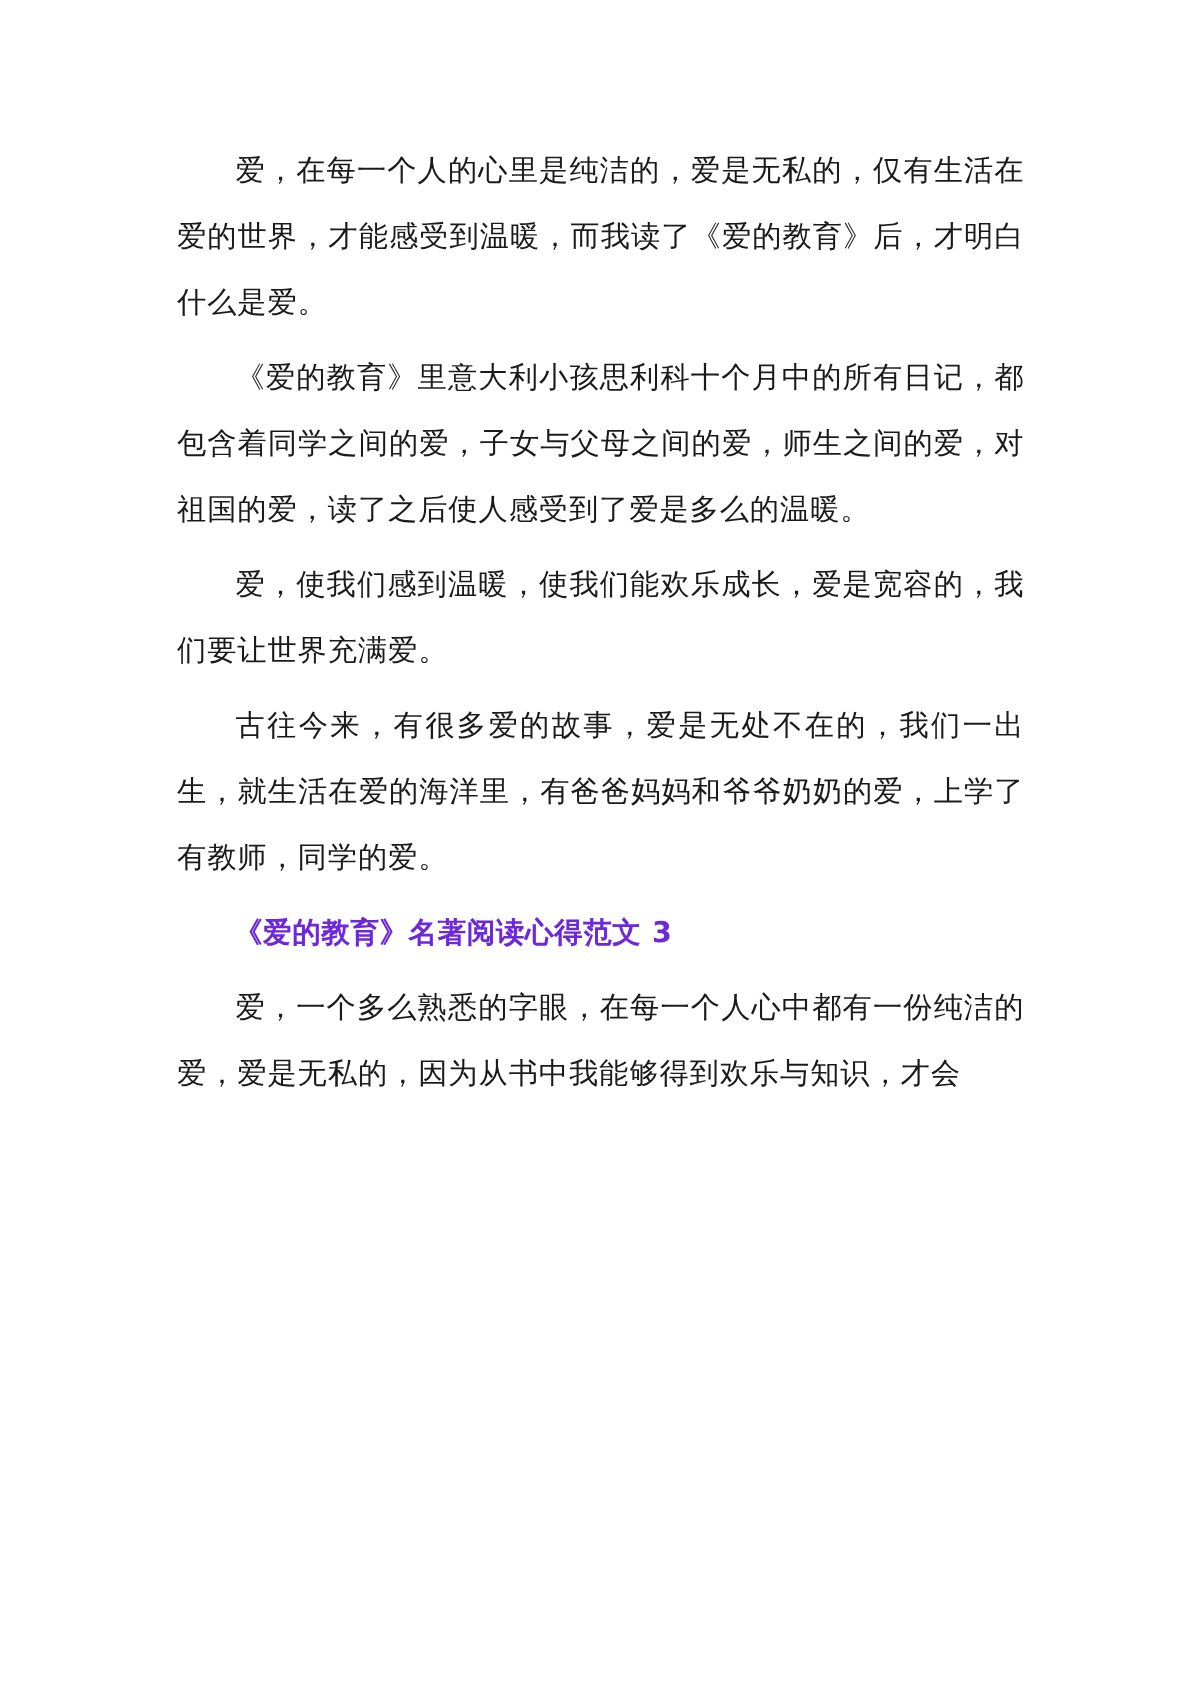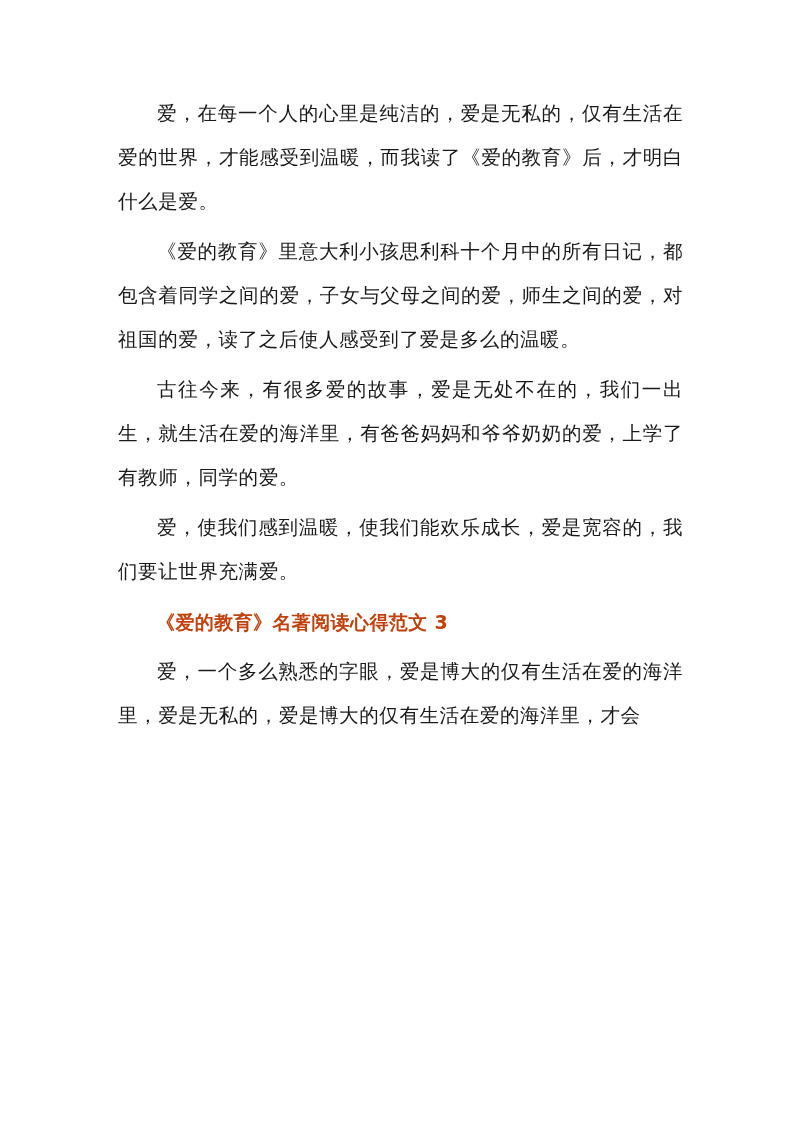--- a/index.html
+++ b/index.html
@@ -39,17 +39,17 @@
       margin: 0 0 6px 0;
       letter-spacing: 0.4px;
     }
   </style>
 </head>
 <body>
 
 <div class="page">
   <p class="para">爱，在每一个人的心里是纯洁的，爱是无私的，仅有生活在爱的世界，才能感受到温暖，而我读了《爱的教育》后，才明白什么是爱。</p>
   <p class="para">《爱的教育》里意大利小孩思利科十个月中的所有日记，都包含着同学之间的爱，子女与父母之间的爱，师生之间的爱，对祖国的爱，读了之后使人感受到了爱是多么的温暖。</p>
+  <p class="para">爱，使我们感到温暖，使我们能欢乐成长，爱是宽容的，我们要让世界充满爱。</p>
   <p class="para">古往今来，有很多爱的故事，爱是无处不在的，我们一出生，就生活在爱的海洋里，有爸爸妈妈和爷爷奶奶的爱，上学了有教师，同学的爱。</p>
-  <p class="para">爱，使我们感到温暖，使我们能欢乐成长，爱是宽容的，我们要让世界充满爱。</p>
-  <h2 class="heading" style="color: #c2410c;">《爱的教育》名著阅读心得范文 3</h2>
-  <p class="para">爱，一个多么熟悉的字眼，爱是博大的仅有生活在爱的海洋里，爱是无私的，爱是博大的仅有生活在爱的海洋里，才会</p>
+  <h2 class="heading" style="color: #6d28d9;">《爱的教育》名著阅读心得范文 3</h2>
+  <p class="para">爱，一个多么熟悉的字眼，在每一个人心中都有一份纯洁的爱，爱是无私的，因为从书中我能够得到欢乐与知识，才会</p>
 </div>
 
 </body></html>

